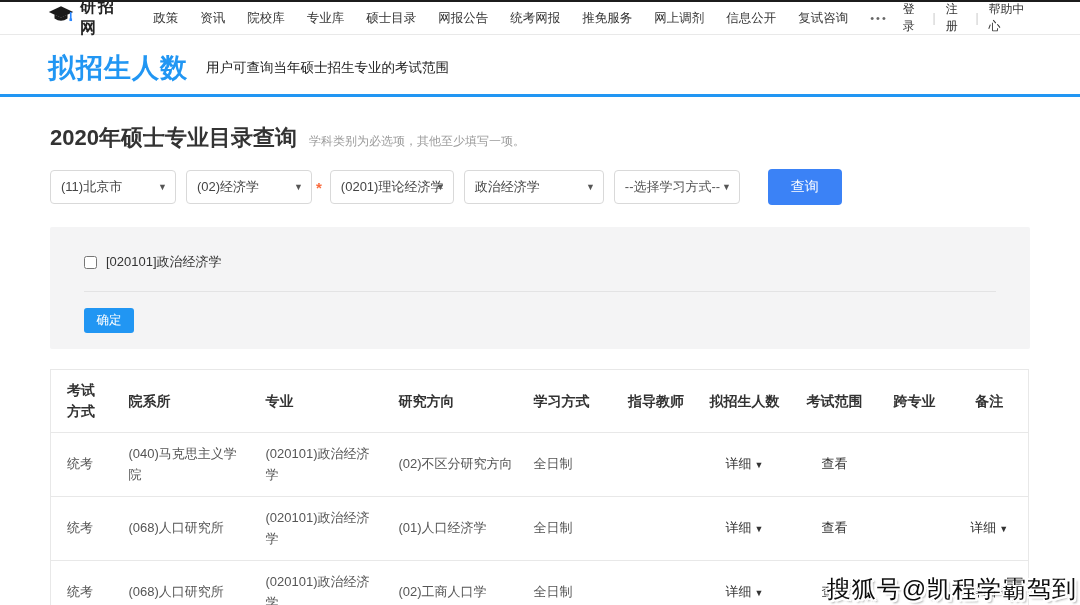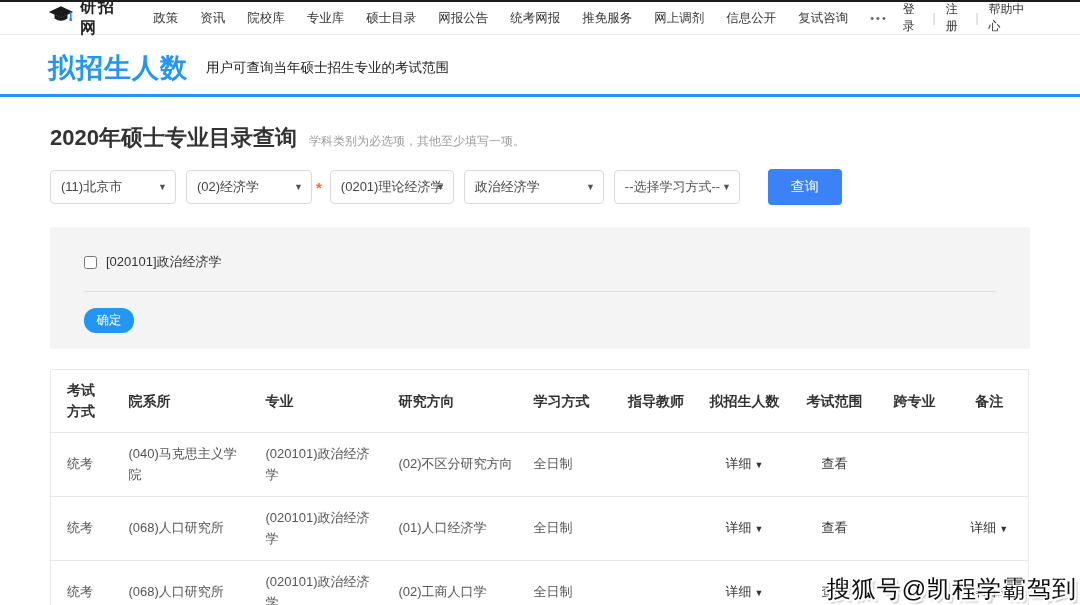--- a/index.html
+++ b/index.html
@@ -43,21 +43,21 @@
   .txt-input { width: 158px; height: 34px; border: 1px solid #d9d9d9; border-radius: 4px; padding: 0 10px; font-size: 13px; color: #333; margin-right: 10px; font-family: inherit; }
   .required-mark { color: #fa6a3c; font-size: 15px; margin: 0 8px 0 0; font-weight: bold; }
   .search-btn { width: 74px; height: 36px; background: #3b82f6; color: #fff; border: none; border-radius: 4px; font-size: 14px; cursor: pointer; margin-left: 18px; font-family: inherit; }
 
   
   .panel { margin-top: 22px; background: #f4f4f5; border-radius: 2px; padding: 26px 34px 16px 34px; }
   .check-row { display: flex; align-items: center; gap: 9px; }
   .check-row input { width: 13px; height: 13px; cursor: pointer; }
   .check-label { font-size: 13px; color: #333; }
   .panel-divider { border-top: 1px solid #e3e3e4; margin-top: 20px; }
-  .confirm-btn { margin-top: 16px; width: 50px; height: 25px; background: #2196f3; color: #fff; border: none; border-radius: 12px; font-size: 12.5px; cursor: pointer; font-family: inherit; }
+  .confirm-btn { margin-top: 16px; width: 50px; height: 25px; background: #2196f3; color: #fff; border: none; border-radius: 3px; font-size: 12.5px; cursor: pointer; font-family: inherit; }
 
   
   .result-table { margin-top: 20px; width: 978px; border-collapse: collapse; table-layout: fixed; border: 1px solid #e8e8e8; }
   .result-table th { font-size: 14px; font-weight: bold; color: #333; text-align: left; padding: 10px 10px; height: 56px; vertical-align: middle; line-height: 1.5; }
   .result-table td { font-size: 13px; color: #555; padding: 10px 10px; height: 64px; vertical-align: middle; line-height: 1.6; border-top: 1px solid #e8e8e8; }
   .result-table th:first-child, .result-table td:first-child { padding-left: 16px; }
   .col-c { text-align: center !important; }
   .cell-action { color: #333; cursor: pointer; white-space: nowrap; }
   .cell-caret { font-size: 9px; color: #333; margin-left: 3px; }
 

